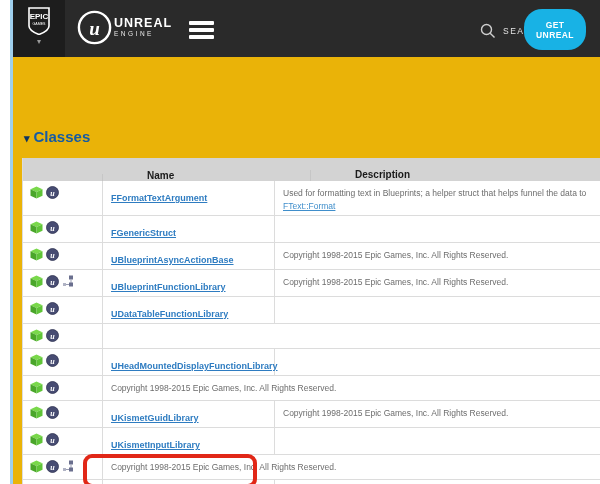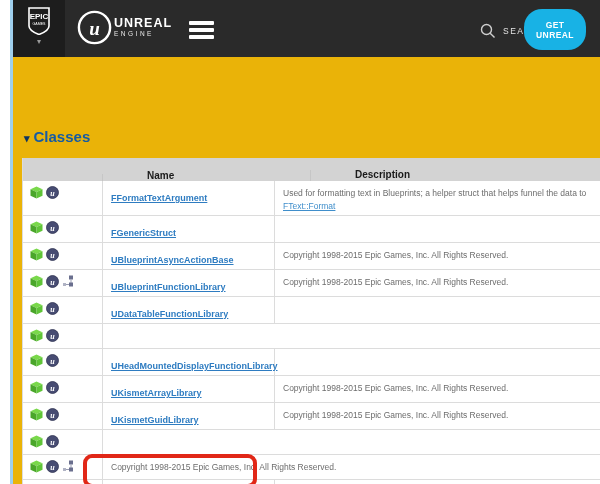--- a/index.html
+++ b/index.html
@@ -241,21 +241,20 @@
             <span class="icon"><svg width="13" height="13" viewBox="0 0 13 13">
                 <polygon points="6.5,0.5 12.5,3.2 6.5,5.9 0.5,3.2" fill="#79d84a"></polygon>
                 <polygon points="0.5,3.2 6.5,5.9 6.5,12.5 0.5,9.8" fill="#4aa62a"></polygon>
                 <polygon points="12.5,3.2 6.5,5.9 6.5,12.5 12.5,9.8" fill="#5fc437"></polygon>
               </svg></span>
             <span class="icon"><svg width="13" height="13" viewBox="0 0 13 13">
                 <circle cx="6.5" cy="6.5" r="6" fill="#474c72" stroke="#2e3252" stroke-width="0.8"></circle>
                 <text x="6.5" y="9.6" text-anchor="middle" fill="#ffffff" font-size="8" font-weight="bold" font-style="italic" font-family="Liberation Serif, serif">u</text>
               </svg></span>
           </div>
-    <div class="cell c-name"><a class="classlink" href="#">UKismetArrayLibrary</a></div>
     <div class="cell c-desc">Copyright 1998-2015 Epic Games, Inc. All Rights Reserved.</div>
   </div>
 
   <div class="trow">
     <div class="cell c-icons">
             <span class="icon"><svg width="13" height="13" viewBox="0 0 13 13">
                 <polygon points="6.5,0.5 12.5,3.2 6.5,5.9 0.5,3.2" fill="#79d84a"></polygon>
                 <polygon points="0.5,3.2 6.5,5.9 6.5,12.5 0.5,9.8" fill="#4aa62a"></polygon>
                 <polygon points="12.5,3.2 6.5,5.9 6.5,12.5 12.5,9.8" fill="#5fc437"></polygon>
               </svg></span>
@@ -273,20 +272,21 @@
             <span class="icon"><svg width="13" height="13" viewBox="0 0 13 13">
                 <polygon points="6.5,0.5 12.5,3.2 6.5,5.9 0.5,3.2" fill="#79d84a"></polygon>
                 <polygon points="0.5,3.2 6.5,5.9 6.5,12.5 0.5,9.8" fill="#4aa62a"></polygon>
                 <polygon points="12.5,3.2 6.5,5.9 6.5,12.5 12.5,9.8" fill="#5fc437"></polygon>
               </svg></span>
             <span class="icon"><svg width="13" height="13" viewBox="0 0 13 13">
                 <circle cx="6.5" cy="6.5" r="6" fill="#474c72" stroke="#2e3252" stroke-width="0.8"></circle>
                 <text x="6.5" y="9.6" text-anchor="middle" fill="#ffffff" font-size="8" font-weight="bold" font-style="italic" font-family="Liberation Serif, serif">u</text>
               </svg></span>
           </div>
+    <div class="cell c-name"><a class="classlink" href="#">UKismetInputLibrary</a></div>
     <div class="cell c-desc"></div>
   </div>
 
   <div class="trow">
     <div class="cell c-icons">
             <span class="icon"><svg width="13" height="13" viewBox="0 0 13 13">
                 <polygon points="6.5,0.5 12.5,3.2 6.5,5.9 0.5,3.2" fill="#79d84a"></polygon>
                 <polygon points="0.5,3.2 6.5,5.9 6.5,12.5 0.5,9.8" fill="#4aa62a"></polygon>
                 <polygon points="12.5,3.2 6.5,5.9 6.5,12.5 12.5,9.8" fill="#5fc437"></polygon>
               </svg></span>

